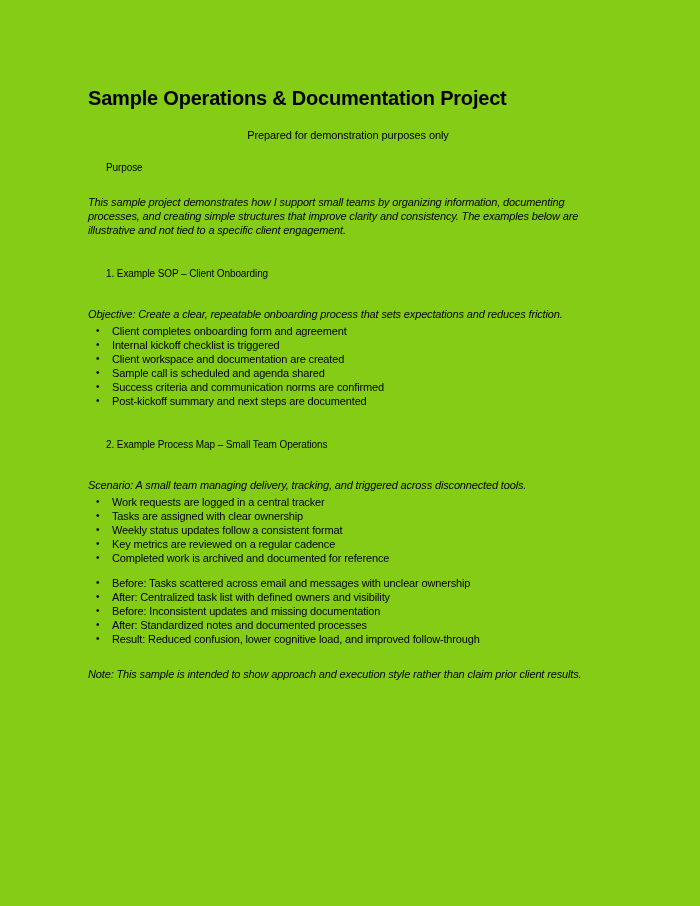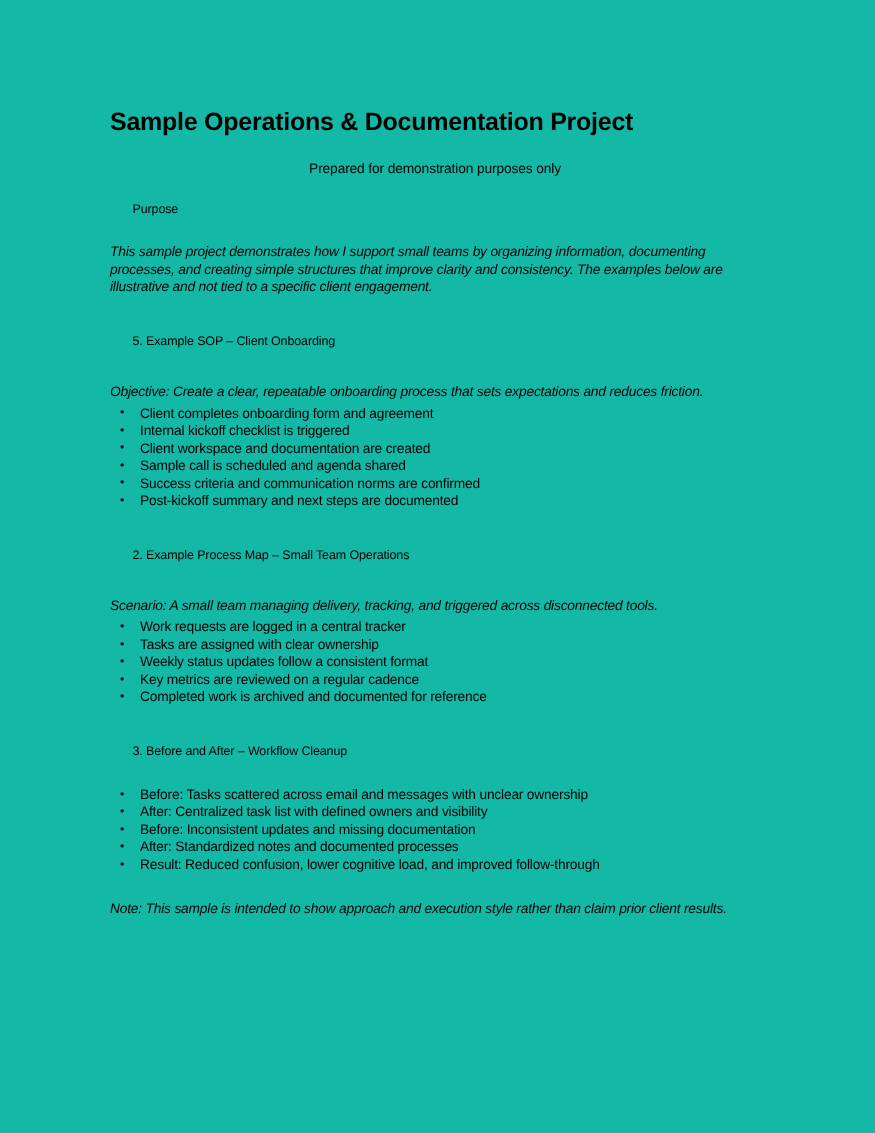--- a/index.html
+++ b/index.html
@@ -6,21 +6,21 @@
   body {
     background: #ffffff;
     font-family: "Liberation Sans", sans-serif;
     color: #000000;
     -webkit-font-smoothing: antialiased;
   }
   .page {
     position: relative;
     width: 700px;
     height: 906px;
-    background: #14b8a6;
+    background: #84cc16;
     overflow: hidden;
   }
   .content {
     padding: 86px 92px 0 88px; 
   }
   .doc-title {
     font-size: 20px;
     font-weight: bold;
     line-height: 25px;
     letter-spacing: -0.2px;
@@ -85,21 +85,21 @@
 
     <h1 class="doc-title">Sample Operations &amp; Documentation Project</h1>
 
     <p class="doc-subtitle">Prepared for demonstration purposes only</p>
 
     <h2 class="h2 purpose-heading">Purpose</h2>
 
     <p class="body-text purpose-body">This sample project demonstrates how I support small teams by organizing information, documenting processes, and creating simple structures that improve clarity and consistency. The examples below are illustrative and not tied to a specific client engagement.</p>
 
     <section>
-      <h2 class="h2 section-heading">5. Example SOP – Client Onboarding</h2>
+      <h2 class="h2 section-heading">1. Example SOP – Client Onboarding</h2>
       <p class="body-text section-intro">Objective: Create a clear, repeatable onboarding process that sets expectations and reduces friction.</p>
       <ul class="bullet-list">
         <li class="bullet-row">
           <span class="bullet-dot">•</span>
           <span class="bullet-text">Client completes onboarding form and agreement</span>
         </li>
         <li class="bullet-row">
           <span class="bullet-dot">•</span>
           <span class="bullet-text">Internal kickoff checklist is triggered</span>
         </li>
@@ -143,21 +143,20 @@
           <span class="bullet-text">Key metrics are reviewed on a regular cadence</span>
         </li>
         <li class="bullet-row">
           <span class="bullet-dot">•</span>
           <span class="bullet-text">Completed work is archived and documented for reference</span>
         </li>
       </ul>
     </section>
 
     <section>
-      <h2 class="h2 section-heading">3. Before and After – Workflow Cleanup</h2>
       <ul class="bullet-list no-intro">
         <li class="bullet-row">
           <span class="bullet-dot">•</span>
           <span class="bullet-text">Before: Tasks scattered across email and messages with unclear ownership</span>
         </li>
         <li class="bullet-row">
           <span class="bullet-dot">•</span>
           <span class="bullet-text">After: Centralized task list with defined owners and visibility</span>
         </li>
         <li class="bullet-row">

